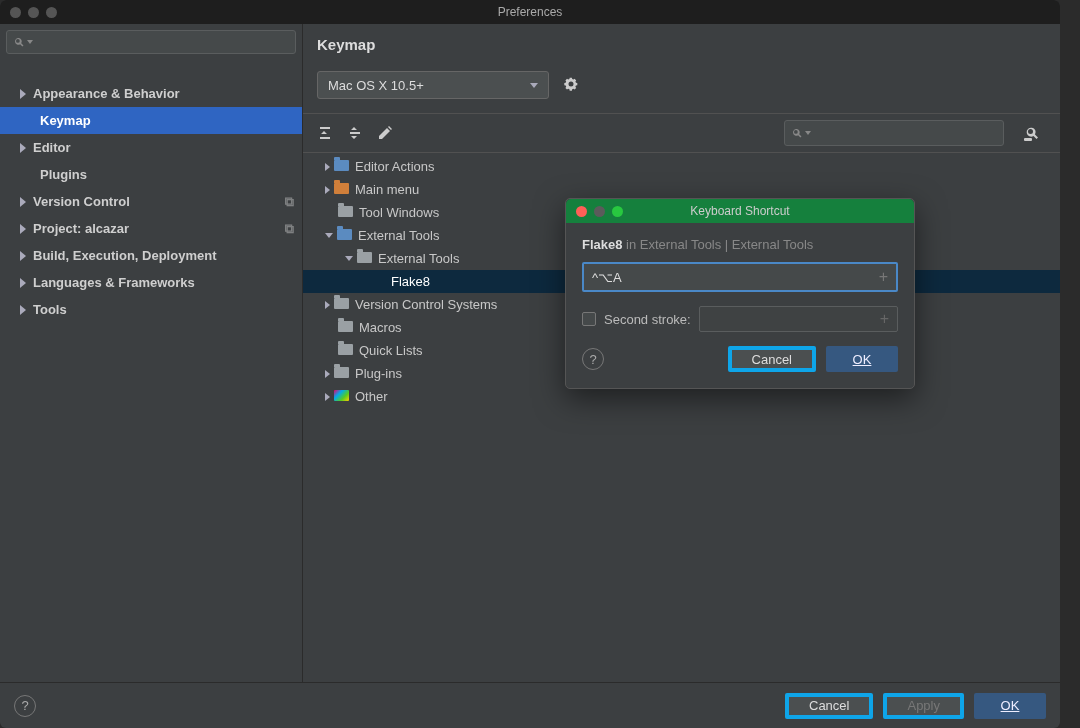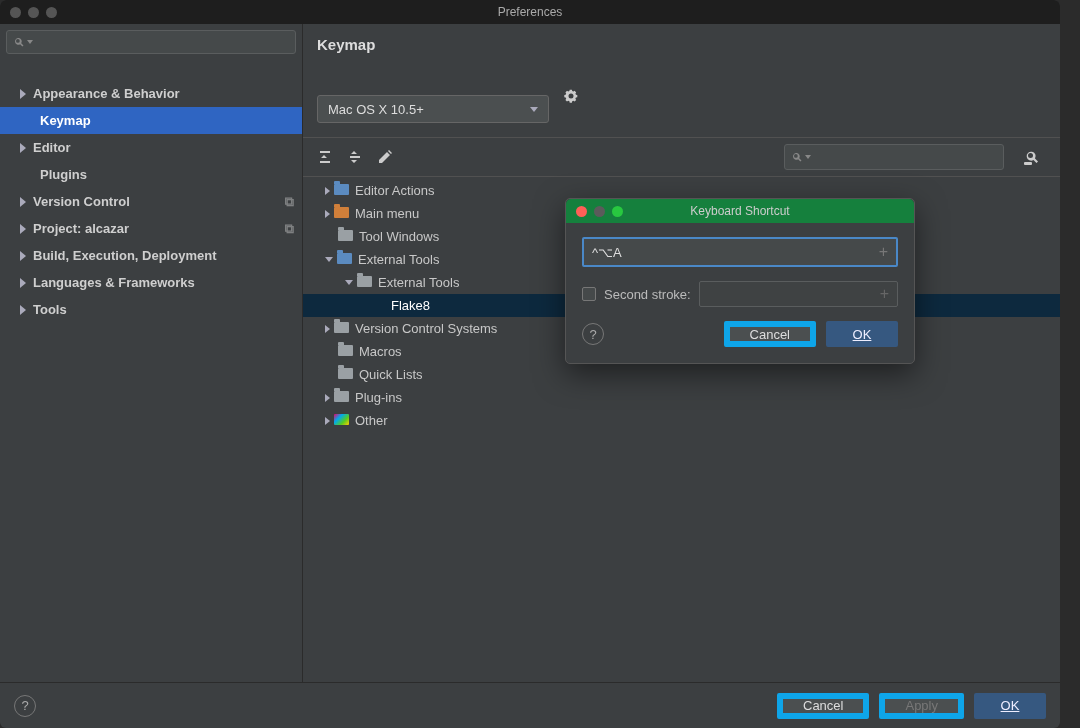--- a/index.html
+++ b/index.html
@@ -22,39 +22,39 @@
   .cat.selected { background:#2f65c2; color:#fff; }
   .cat .copy { margin-left:auto; opacity:.45; }
   .tri { display:inline-block; width:0;height:0; }
   .tri.right { border-top:5px solid transparent;border-bottom:5px solid transparent;border-left:6px solid #aab; }
   .tri.rightsm { border-top:4px solid transparent;border-bottom:4px solid transparent;border-left:5px solid #aab; }
   .tri.downsm { border-left:4px solid transparent;border-right:4px solid transparent;border-top:5px solid #aab; }
   .main { flex:1; display:flex; flex-direction:column; min-width:0; }
   .main-head { padding:12px 14px 4px 14px; }
   .main-head h2 { color:#ddd; font-size:15px; font-weight:bold; }
   .schemerow { display:flex; align-items:center; gap:14px; padding:14px 14px; }
-  .scheme-select { height:28px; width:232px; background:#4b4f50; border:1px solid #666; border-radius:3px; display:flex; align-items:center; padding:0 10px; color:#ddd; justify-content:space-between;margin-top:24px; }
+  .scheme-select { height:28px; width:232px; background:#4b4f50; border:1px solid #666; border-radius:3px; display:flex; align-items:center; padding:0 10px; color:#ddd; justify-content:space-between; }
   .gearbtn { color:#ccc; }
   .toolbar { display:flex; align-items:center; padding:6px 14px; border-top:1px solid #515151; border-bottom:1px solid #515151; gap:14px; }
   .tbsp { flex:1; }
   .filterbox { display:flex; align-items:center; height:26px; width:220px; background:#45494a; border:1px solid #5a5d5e; border-radius:3px; padding:0 6px; }
   .findbtn { width:28px; height:26px; display:flex; align-items:center; justify-content:center; }
   .tree { flex:1; overflow:auto; position:relative; background:#3c3f41; padding-top:2px; }
   .node { display:flex; align-items:center; height:23px; color:#c8c8c8; white-space:nowrap; }
   .node .tri, .node .trisp { margin-right:4px; }
   .trisp { width:9px; display:inline-block; }
   .node.sel { background:#0d293e; color:#fff; }
   .ficon { width:15px; height:13px; margin-right:6px; display:inline-flex; }
   .folder { width:15px;height:11px;background:#9aa0a4;border-radius:1px;position:relative; }
   .folder:before { content:"";position:absolute;top:-3px;left:0;width:6px;height:3px;background:#9aa0a4;border-radius:1px 1px 0 0; }
   .gear-ic { width:16px;height:16px; }
   .gear-ic path{ fill:#ccc; }
   .footer { height:46px; border-top:1px solid #2b2b2b; display:flex; align-items:center; padding:0 14px; gap:10px; }
   .footer .sp { flex:1; }
-  .btn { height:26px; padding:0 20px; border-radius:2px; border:6px solid #0ea5e9; background:#4b4f50; color:#ddd; display:flex; align-items:center; justify-content:center; cursor:default; }
+  .btn { height:26px; padding:0 20px; border-radius:2px; border:4px solid #0ea5e9; background:#4b4f50; color:#ddd; display:flex; align-items:center; justify-content:center; cursor:default; }
   .btn.primary { background:#365880; border-color:#365880; color:#eef;text-decoration:underline; }
   .btn.disabled { color:#777; }
   .helpcircle { width:22px;height:22px;border-radius:50%;border:1px solid #777;display:flex;align-items:center;justify-content:center;color:#aaa;font-size:13px; }
   
   .modal { position:absolute; left:565px; top:198px; width:350px; background:#3c3f41; border:1px solid #555; border-radius:5px; box-shadow:0 10px 30px rgba(0,0,0,.5); }
   .modal-titlebar { height:24px; background:#15803d; border-radius:5px 5px 0 0; display:flex; align-items:center; position:relative; }
   .mtraffic { display:flex; gap:7px; margin-left:10px; }
   .mdot { width:11px;height:11px;border-radius:50%; }
   .mred{background:#ff5f57;} .myel{background:#5b5b5b;} .mgrn{background:#28c840;}
   .modal-title { position:absolute; left:0;right:0;text-align:center;color:#ccc;font-size:12px; }
@@ -284,20 +284,21 @@
   <div class="modal">
     <div class="modal-titlebar">
       <div class="mtraffic">
         <div class="mdot mred"></div>
         <div class="mdot myel"></div>
         <div class="mdot mgrn"></div>
       </div>
       <div class="modal-title">Keyboard Shortcut</div>
     </div>
     <div class="modal-body">
+      <div class="ctx"><b>Flake8</b> <span>in External Tools | External Tools</span></div>
       <div class="shortcut-input">
         <span>^⌥A</span>
         <span class="plus">+</span>
       </div>
       <div class="secondrow">
         <div class="checkbox"></div>
         <span>Second stroke:</span>
         <div class="secinput">
             <span></span>
             <span class="plus">+</span>

